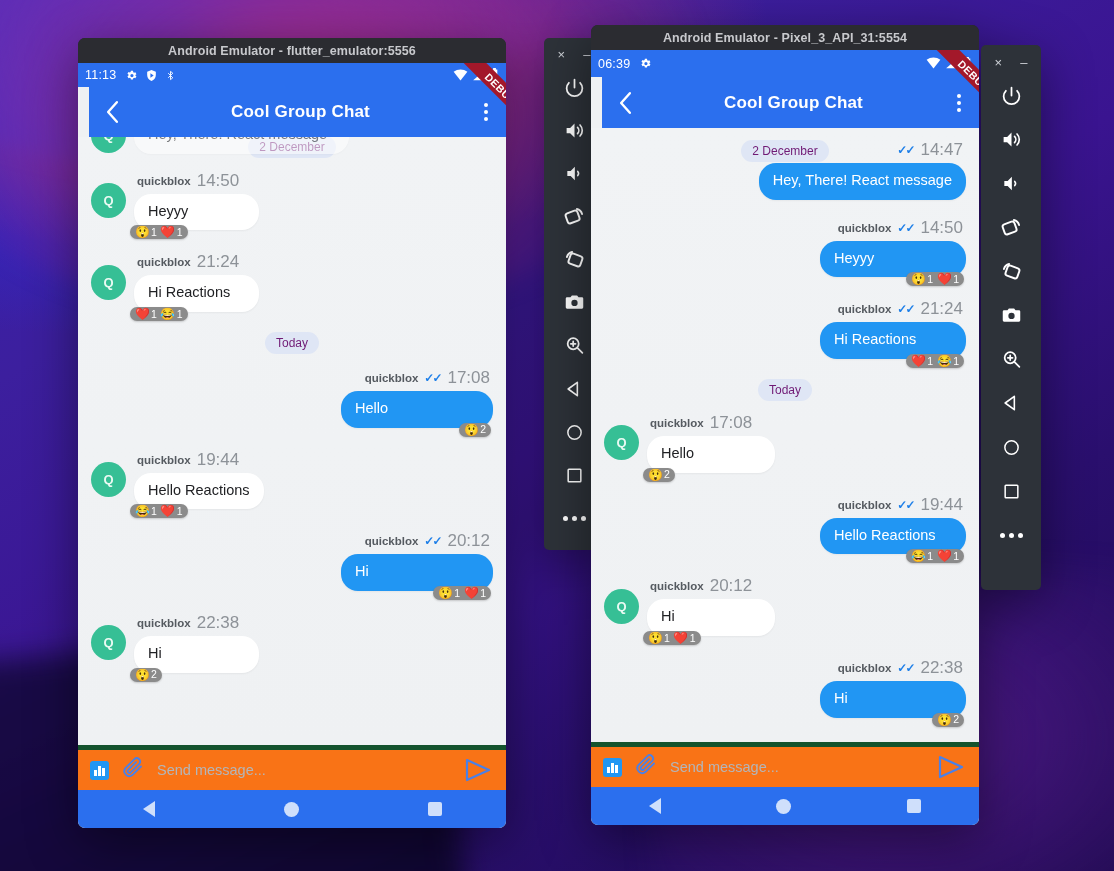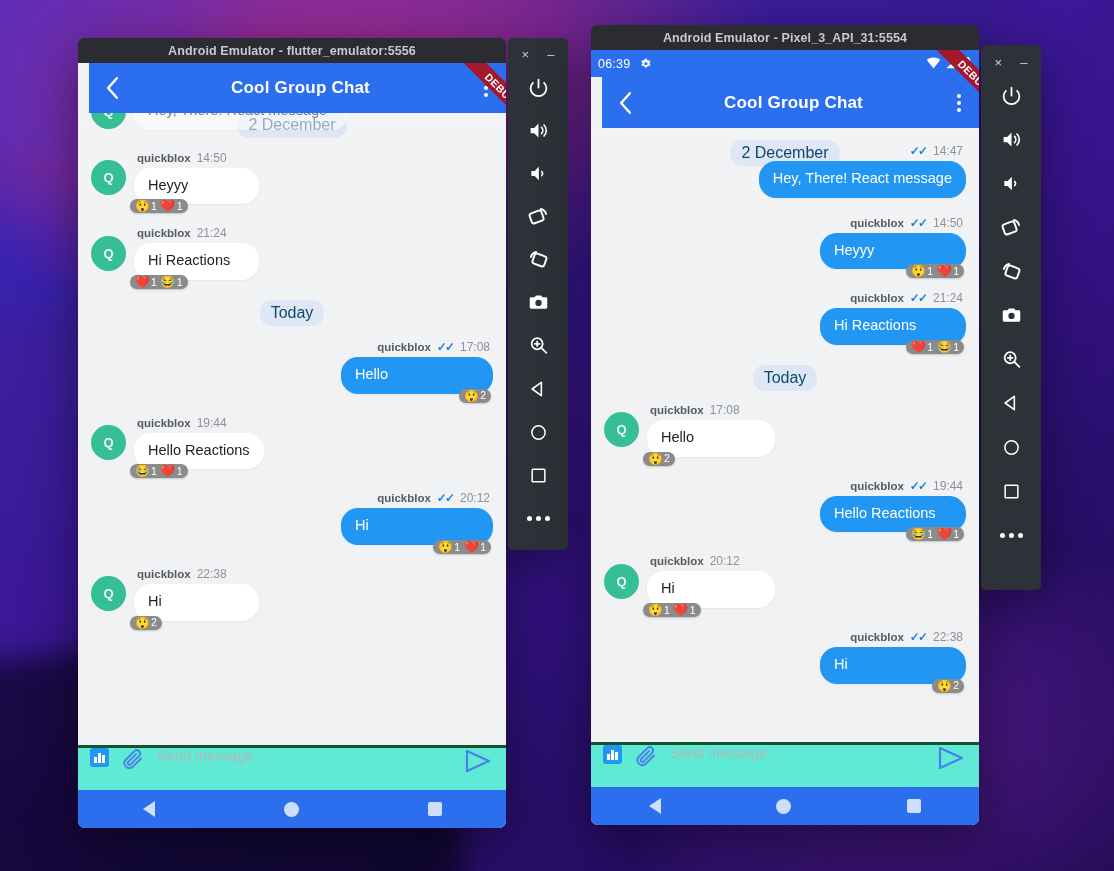--- a/index.html
+++ b/index.html
@@ -147,21 +147,21 @@
   }
   .msgcol { display:flex; flex-direction:column; max-width: 72%; }
   .msgcol.out { align-items: flex-end; }
   .meta {
     display:flex; align-items:center; gap:6px;
     font-size: 11.5px;
     margin-bottom: 3px;
     padding: 0 3px;
   }
   .meta .name { font-weight: bold; color: #555a60; font-size: 11.5px; }
-  .meta .time { color: #8d9298; font-size: 12px; }
+  .meta .time { color: #8d9298; font-size: 17px; }
   .ticks { color:#1e7fe8; font-size: 12px; font-weight:bold; letter-spacing:-2px; margin-right:1px; }
   .bubble {
     position: relative;
     border-radius: 17px;
     padding: 9px 14px 11px 14px;
     font-size: 14.5px;
     line-height: 1.15;
     min-width: 120px;
     box-shadow: 0 1px 2px rgba(0,0,0,0.05);
   }
@@ -181,35 +181,35 @@
   }
   .reactions.left { left: -4px; }
   .reactions.right { right: 2px; }
   .reaction { display:flex; align-items:center; gap:1px; }
   .reaction .emo { font-size: 12px; line-height:1; }
   .reaction .cnt { font-size: 10.5px; color:#fff; }
 
   .daypill-wrap { display:flex; justify-content:center; margin-top: 11px; }
   .daypill {
     background: #dfe6f5;
-    color: #0c4a6e;
-    font-size: 16px;
+    color: #701a75;
+    font-size: 12px;
     border-radius: 12px;
     padding: 4px 11px;
   }
 
   
   .composer {
-    background:#5eead4;
+    background:#f97316;
     height: 45px;
-    display:flex; align-items:flex-start;
+    display:flex; align-items:center;
     padding: 0 12px;
     gap: 12px;
     flex:none;
-    border-top: 3px solid #14532d;
+    border-top: 5px solid #14532d;
   }
   .poll-btn {
     width:19px; height:19px; border-radius:3px; background:#2196f3;
     display:flex; align-items:flex-end; justify-content:center; gap:1.5px; padding-bottom:4px;
     cursor:pointer;
   }
   .poll-btn i { display:block; width:2.5px; background:#fff; }
   .clip { cursor:pointer; }
   .sendinput {
     flex:1; border:none; outline:none;
@@ -253,25 +253,51 @@
   .tb-dots i { width:5px;height:5px;border-radius:50%;background:#fff;display:block; }
 </style>
 </head>
 <body>
 
 <div class="bg-band-2"></div>
 <div class="bg-band-1"></div>
 <div class="bg-band-3"></div>
 <div class="bg-glow-r"></div>
 
-<div class="emu" id="emu-left" style="left:78px; top:38px;">
+<div class="emu" id="emu-left" style="left:78px; top:38px;gap:36px;">
   <div class="device" style="width:428px; height:790px;">
     <div class="titlebar">Android Emulator - flutter_emulator:5556</div>
     <div class="screen">
 
+      <div class="statusbar">
+        <span class="sb-time">11:13</span>
+        <span class="sb-left-icons">
+          <svg width="13" height="13" viewBox="0 0 24 24" fill="#fff">
+              <path d="M19.1 12.9a7.5 7.5 0 000-1.8l2-1.5-2-3.4-2.3.9a7.4 7.4 0 00-1.6-.9L14.8 3h-4l-.4 2.4a7.4 7.4 0 00-1.6.9l-2.3-.9-2 3.4 2 1.5a7.5 7.5 0 000 1.8l-2 1.5 2 3.4 2.3-.9c.5.4 1 .7 1.6.9l.4 2.4h4l.4-2.4c.6-.2 1.1-.5 1.6-.9l2.3.9 2-3.4-2-1.5zM12.8 15a3 3 0 110-6 3 3 0 010 6z"></path>
+            </svg>
+          <svg width="13" height="13" viewBox="0 0 24 24" fill="#fff">
+              <path d="M12 2l8 3v6c0 5-3.4 9.3-8 11-4.6-1.7-8-6-8-11V5l8-3zm-2 6v8l6-4-6-4z"></path>
+            </svg>
+          <svg width="11" height="13" viewBox="0 0 24 24" fill="none" stroke="#fff" stroke-width="2">
+              <path d="M7 7l10 10-5 4V3l5 4L7 17"></path>
+            </svg>
+        </span>
+        <span class="sb-spacer"></span>
+        <span class="sb-right-icons">
+          <svg width="15" height="13" viewBox="0 0 24 20" fill="#fff">
+              <path d="M12 18L23 4A18 18 0 001 4l11 14z"></path>
+            </svg>
+          <svg width="14" height="13" viewBox="0 0 24 20" fill="#fff">
+              <path d="M2 18h20V1L2 18z"></path>
+            </svg>
+          <svg width="9" height="14" viewBox="0 0 12 20" fill="#fff">
+              <path d="M4 0h4v2h2v18H2V2h2V0z"></path>
+            </svg>
+        </span>
+      </div>
 
       <div class="appbar" style="height:50px;">
         <div class="appbar-back">
           <svg width="15" height="24" viewBox="0 0 12 22" fill="none" stroke="#fff" stroke-width="2.2" stroke-linecap="round" stroke-linejoin="round">
               <path d="M10 2L2 11l8 9"></path>
             </svg>
         </div>
         <div class="appbar-title">Cool Group Chat</div>
         <div class="appbar-menu">
           <span class="dot3">

